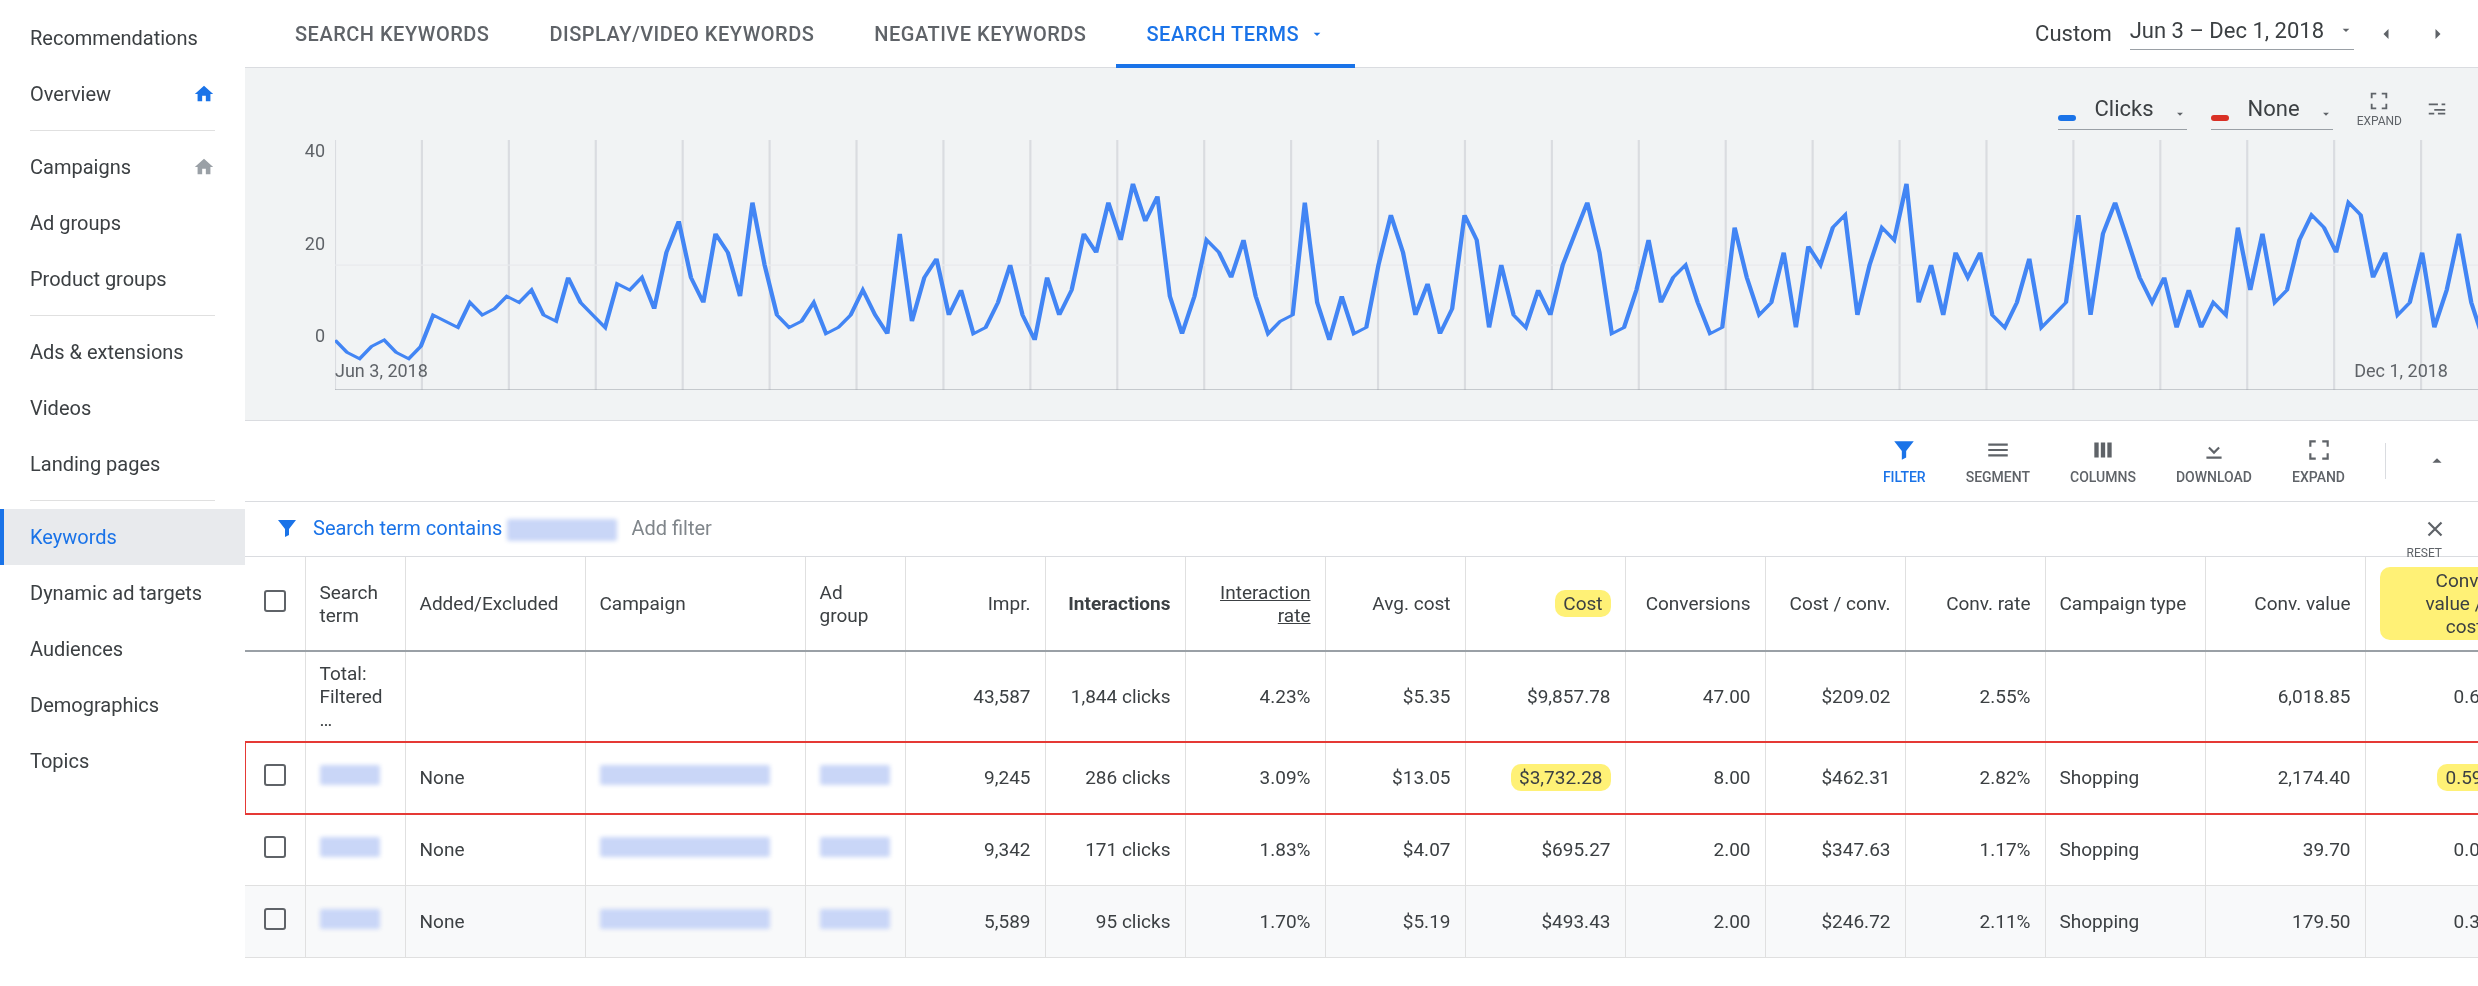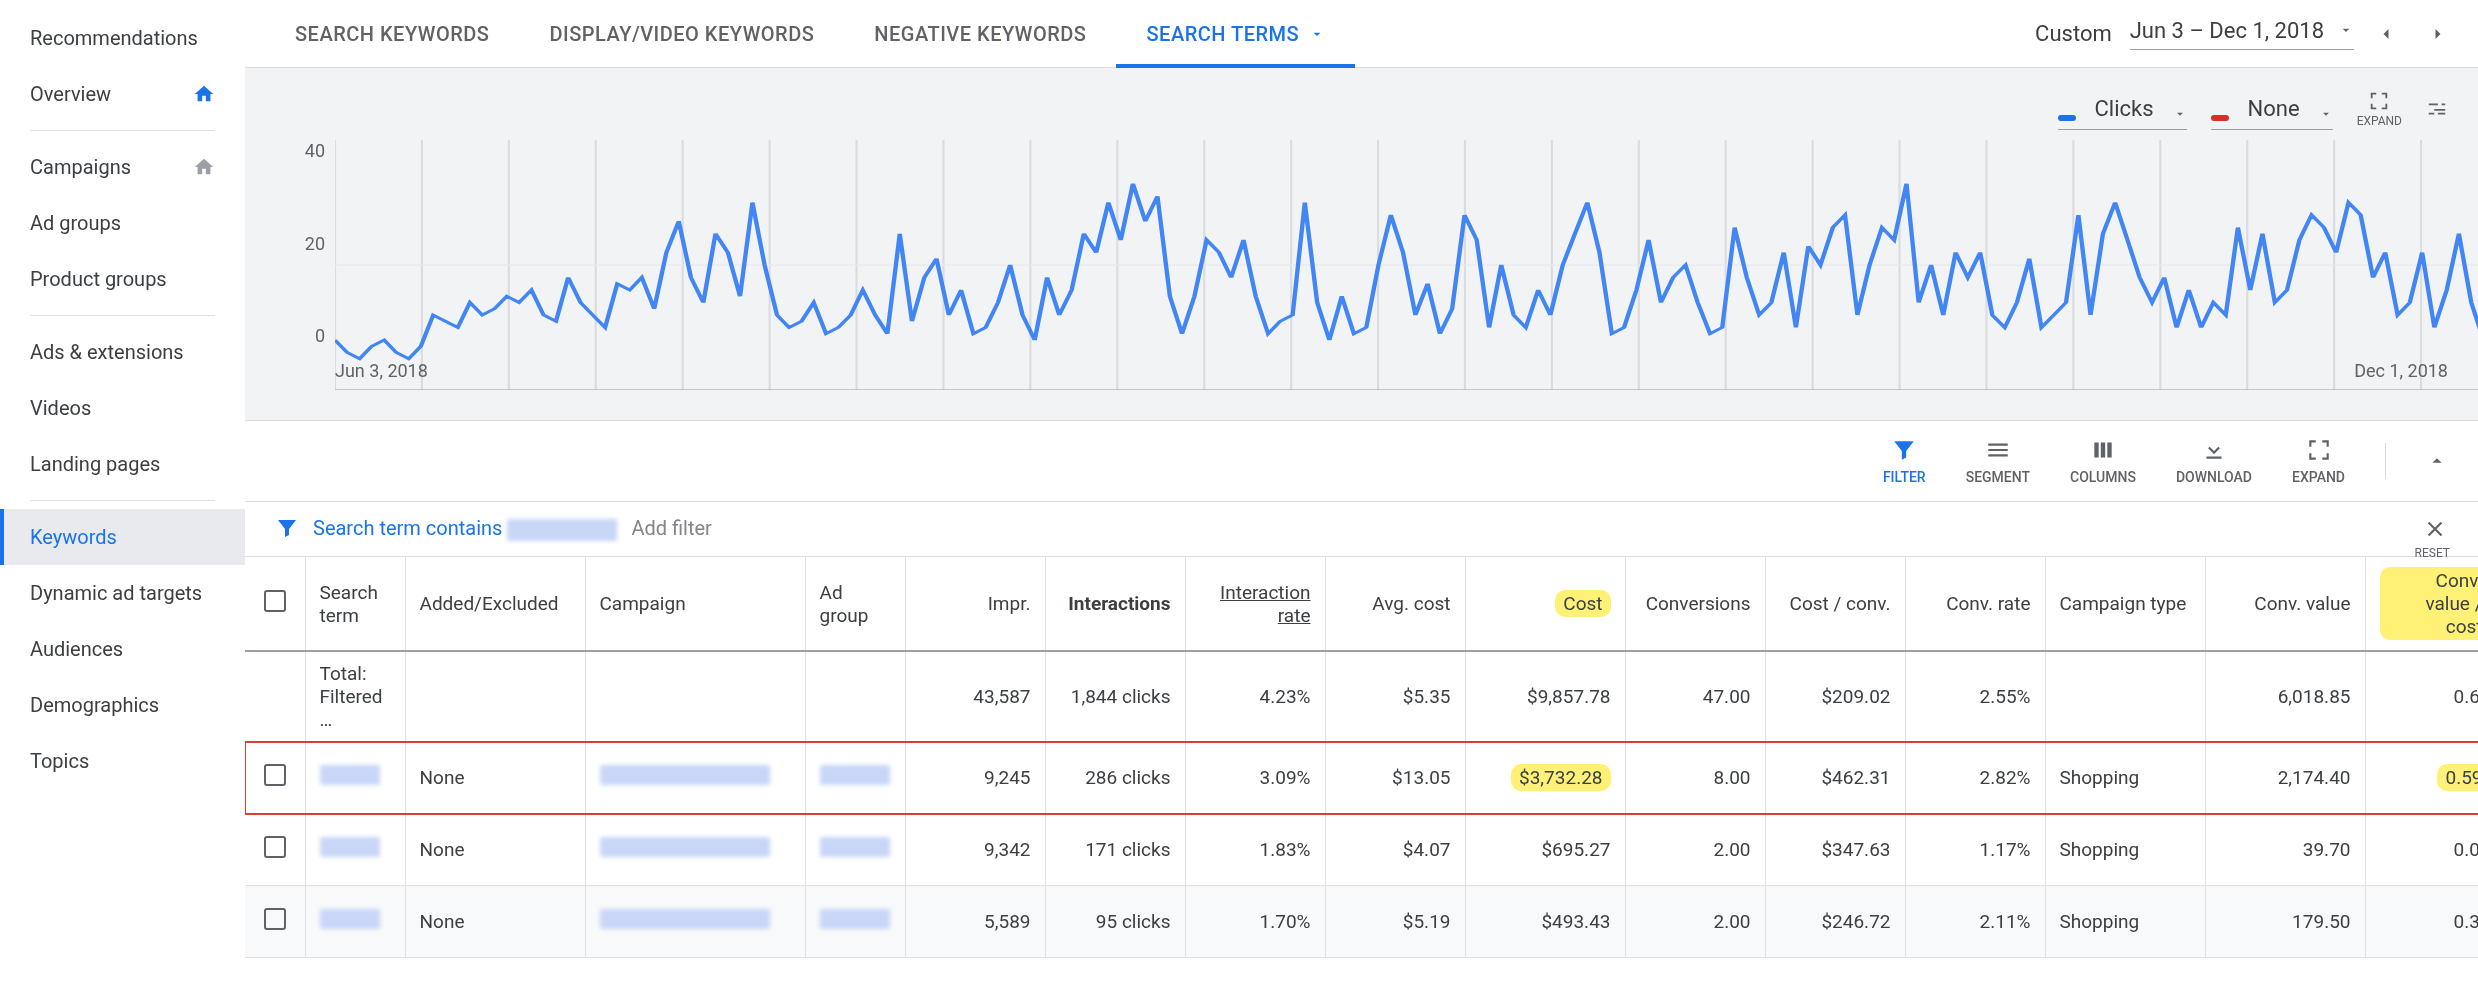--- a/index.html
+++ b/index.html
@@ -43,21 +43,21 @@
   .tool-btn { display: flex; flex-direction: column; align-items: center; gap: 6px; font-size: 14px; font-weight: 500; color: #5f6368; cursor: pointer; text-align: center; }
   .tool-btn.active { color: #1a73e8; }
   .tool-divider { width: 1px; height: 36px; background: #dadce0; }
   
   
   .filter-bar { display: flex; align-items: flex-start; padding: 14px 30px; border-top: 1px solid #dadce0; background: #fff; gap: 14px; position: relative; }
   .filter-text { font-size: 20px; color: #1a73e8; }
   .filter-value-blur { display: inline-block; width: 110px; height: 22px; background: #c9d6f7; filter: blur(2px); border-radius: 2px; vertical-align: middle; }
   .add-filter { font-size: 20px; color: #80868b; cursor: pointer; }
   .filter-close { margin-left: auto; cursor: pointer; }
-  .reset-label { position: absolute; right: 28px; bottom: -4px; font-size: 12px; color: #5f6368; }
+  .reset-label { position: absolute; right: 36px; bottom: -4px; font-size: 12px; color: #5f6368; }
   
   
   .table-wrap { border-top: 1px solid #dadce0; overflow-x: auto; }
   table { border-collapse: collapse; width: 100%; table-layout: fixed; }
   th, td { border-right: 1px solid #e0e0e0; padding: 10px 14px; font-size: 19px; vertical-align: middle; height: 72px; }
   thead th { border-bottom: 2px solid #9aa0a6; color: #3c4043; font-weight: 400; text-align: right; background: #fff; }
   thead th.left { text-align: left; }
   tbody td { border-bottom: 1px solid #e0e0e0; text-align: right; }
   tbody td.left { text-align: left; }
   tbody tr.total td { background: #fff; font-weight: 400; color: #3c4043; }

